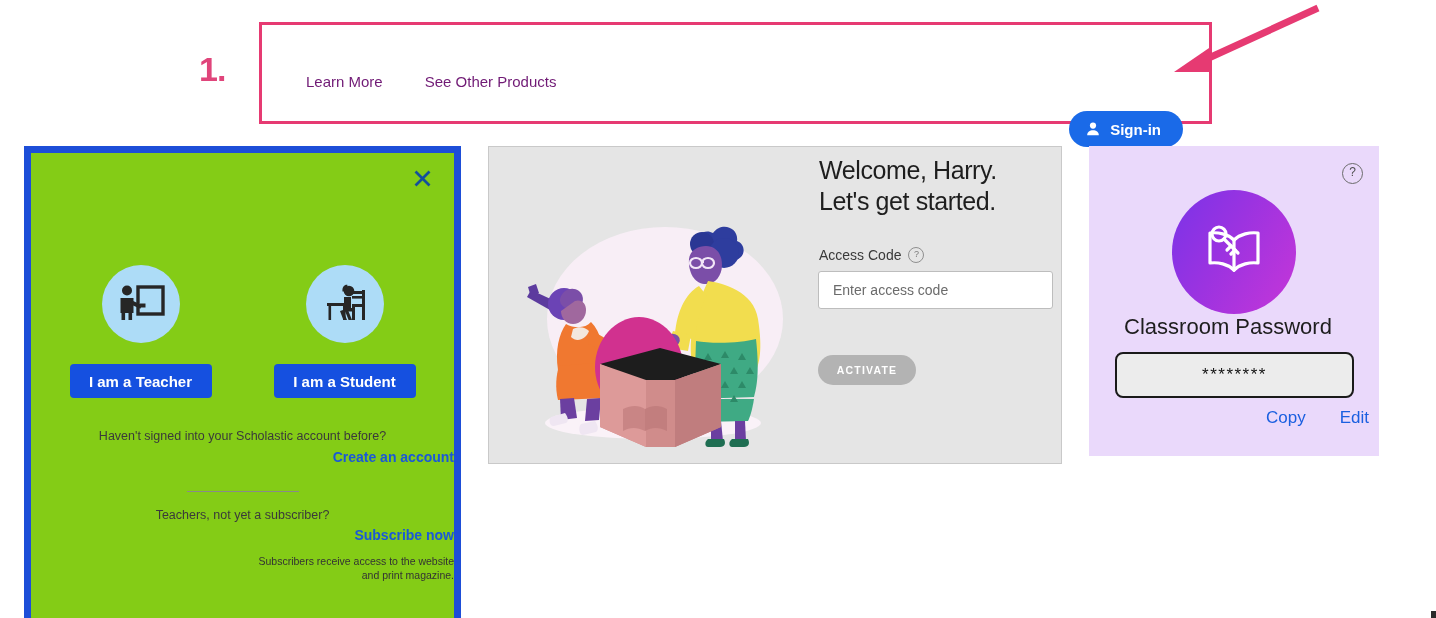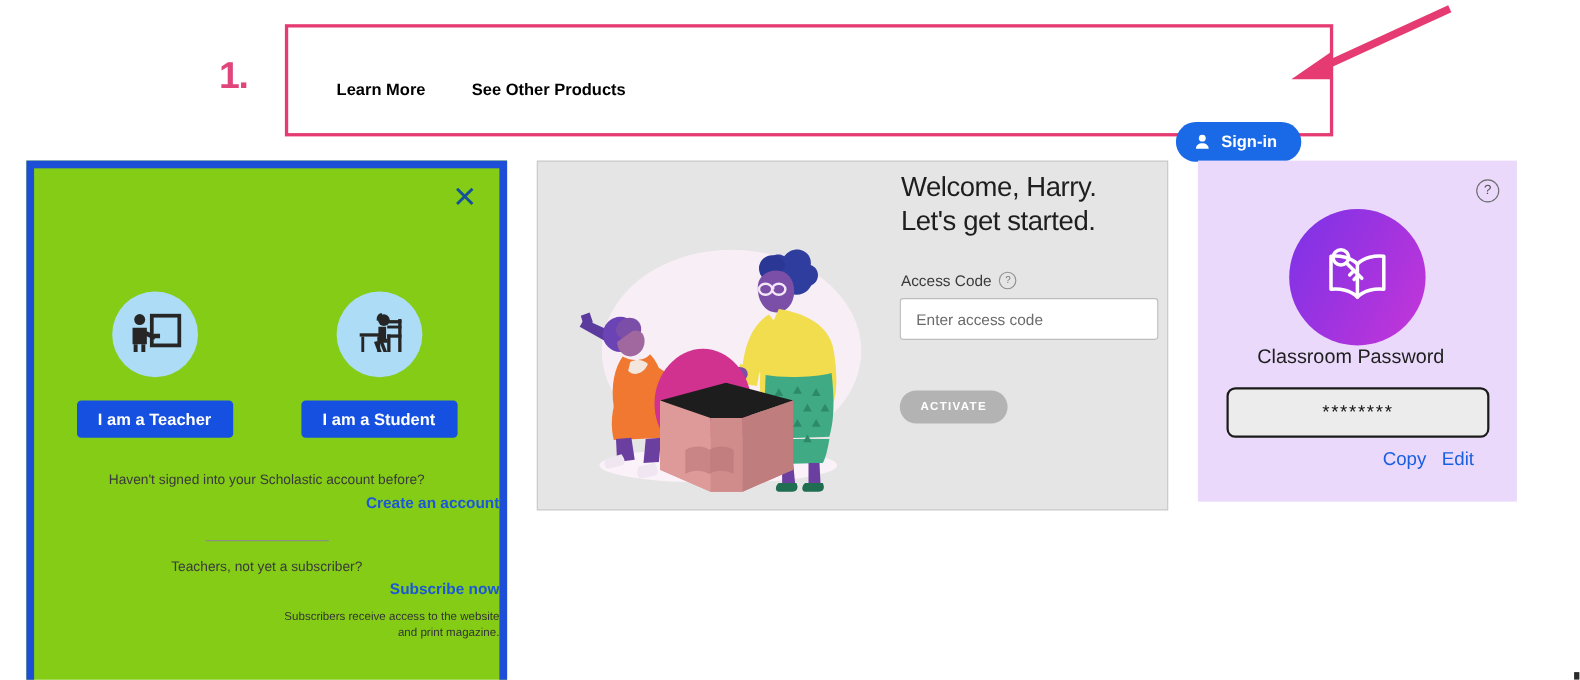--- a/index.html
+++ b/index.html
@@ -29,21 +29,21 @@
     border: 3px solid #e63a72;
     background: #ffffff;
     box-sizing: border-box;
   }
   #panel1-num { left: 199px; top: 52px; font-size: 34px; }
   .nav-links {
     position: absolute; left: 44px; top: 48px;
     display: flex; gap: 42px; align-items: center;
   }
   .nav-link {
-    font-size: 15px; font-weight: bold; color: #000000;
+    font-size: 15px; font-weight: normal; color: #701a75;
     cursor: pointer; white-space: nowrap;
   }
   #signin-btn {
     position: absolute; right: 26px; top: 42px;
     height: 36px; padding: 0 22px 0 16px;
     background: #1a6ae8; color: #ffffff;
     border: none; border-radius: 18px;
     display: flex; align-items: center; gap: 9px;
     font-size: 15px; font-weight: bold;
     font-family: "Liberation Sans", sans-serif;
@@ -172,35 +172,35 @@
     cursor: pointer;
   }
   #key-circle {
     position: absolute; left: 50%; transform: translateX(-50%);
     top: 44px; width: 124px; height: 124px; border-radius: 50%;
     background: linear-gradient(120deg, #7a33e8 0%, #9c33e0 45%, #c636d8 100%);
     display: flex; align-items: center; justify-content: center;
   }
   #cp-title {
     position: absolute; left: 0; right: 12px; top: 168px;
-    text-align: center; font-size: 18px; color: #1e1e1e;
+    text-align: center; font-size: 22px; color: #1e1e1e;
   }
   #cp-field {
     position: absolute; left: 26px; top: 206px;
     width: 239px; height: 46px;
     background: #ececec; border: 2px solid #1a1a1a;
     border-radius: 8px; box-sizing: border-box;
     display: flex; align-items: center; justify-content: center;
     font-size: 17px; letter-spacing: 1.5px; color: #111;
     font-family: "Liberation Sans", sans-serif;
     cursor: text;
   }
   #cp-actions {
-    position: absolute; right: 39px; top: 262px;
-    display: flex; gap: 14px; margin-left: 24px;
+    position: absolute; right: 10px; top: 262px;
+    display: flex; gap: 34px; margin-left: 24px;
   }
   .cp-action {
     font-size: 17px; color: #1a5fe0; cursor: pointer;
   }
   #corner-artifact {
     position: absolute; right: 0px; bottom: 0px;
     width: 5px; height: 7px; background: #2b2b2b;
   }
 </style>
 </head>

